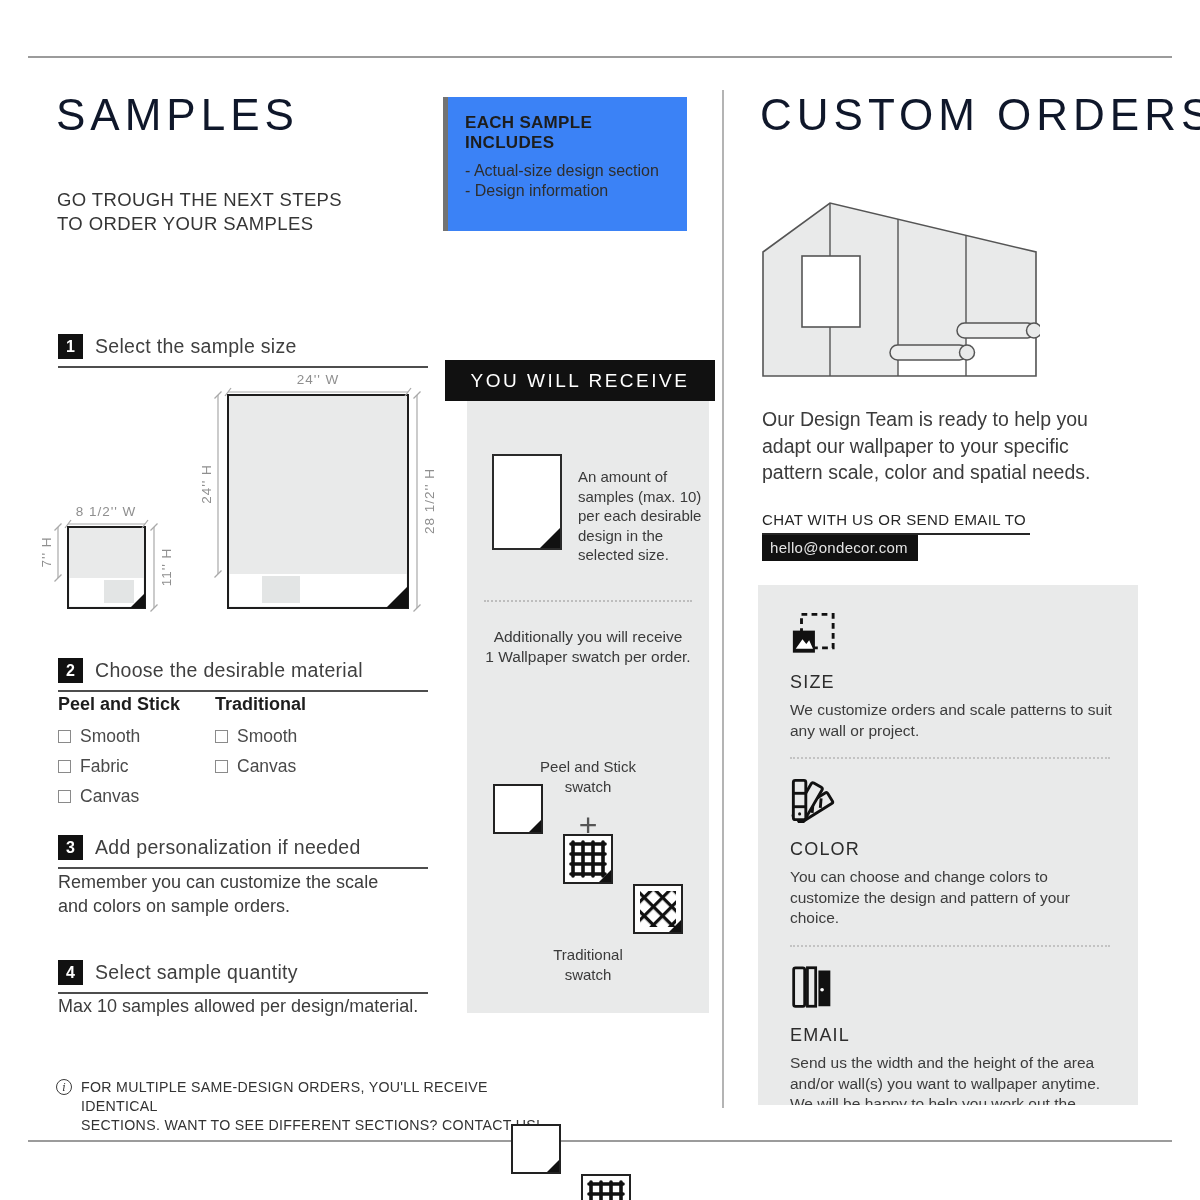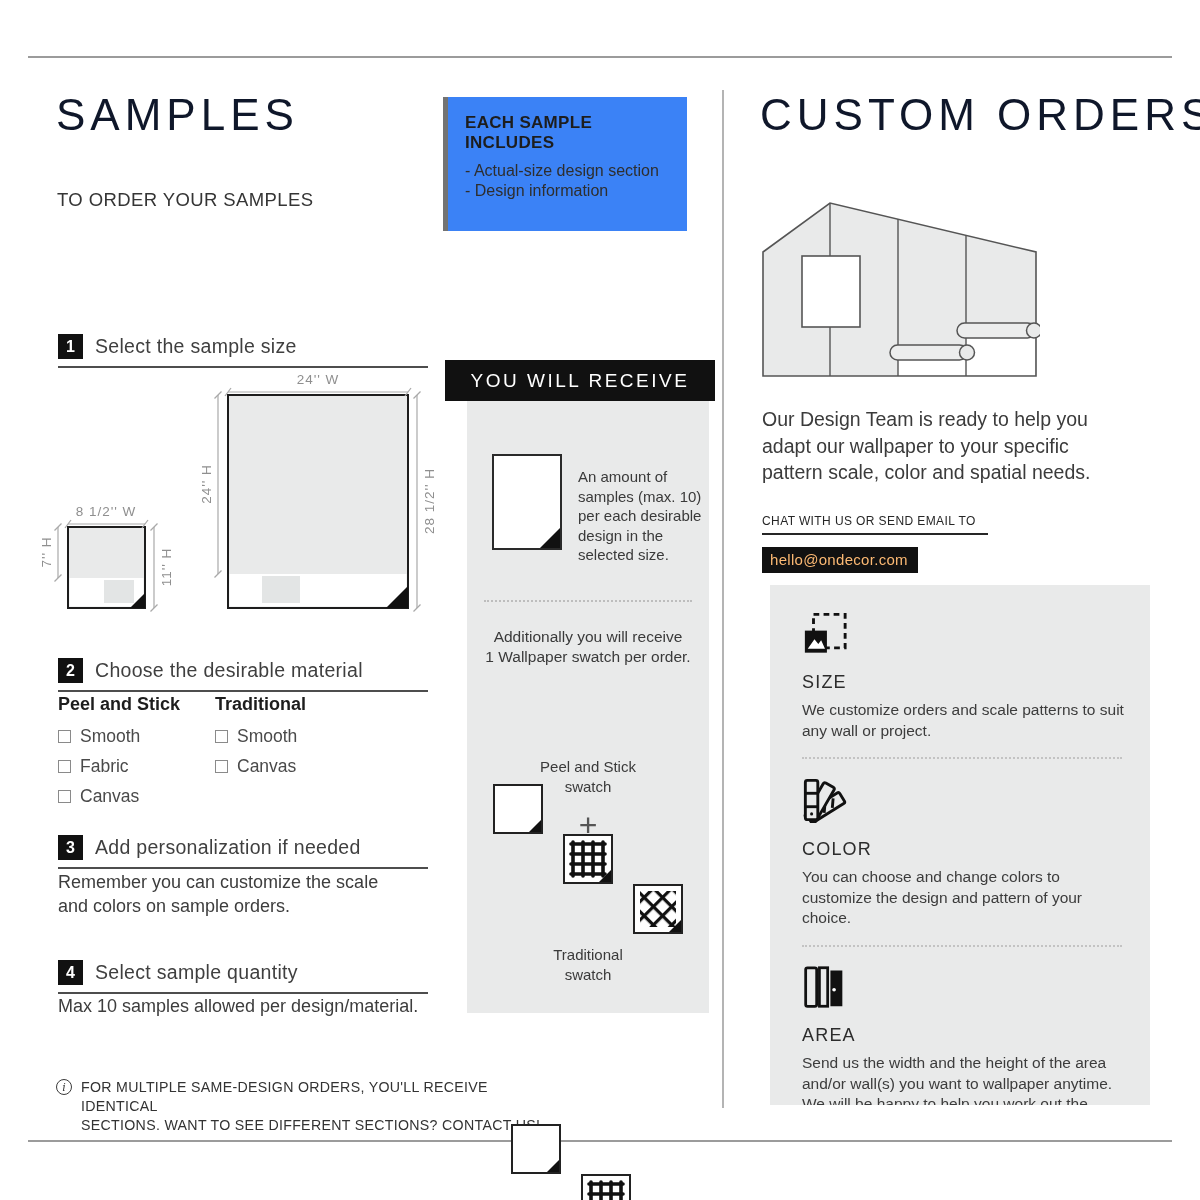--- a/index.html
+++ b/index.html
@@ -37,24 +37,24 @@
   .fold { position:absolute; right:0; bottom:0; background:#111;
           clip-path:polygon(100% 0, 100% 100%, 0 100%); }
 
   .swatch { position:relative; width:50px; height:50px; background:#fff; border:2px solid #222; }
   .center-text { text-align:center; }
   .small-note { font-size:15px; line-height:1.3; color:#3a3a3a; }
   .dotted { border-top:2px dotted #bdbdbd; }
   .plus-sign { font-size:32px; font-weight:300; color:#555; line-height:1; }
 
   .intro-text { font-size:19.5px; line-height:1.36; color:#3b3b3b; }
-  .chat-label { display:inline-block; font-size:12px; letter-spacing:0.4px; color:#262626;
+  .chat-label { display:inline-block; font-size:15px; letter-spacing:0.4px; color:#262626;
                 border-bottom:2px solid #262626; padding:0 4px 5px 0; min-width:226px; }
-  .email-chip { display:inline-block; background:#111; color:#fdba74; font-size:15px; letter-spacing:0.3px;
-                padding:4px 10px 5px 8px; cursor:pointer;margin-top:12px; }
+  .email-chip { display:inline-block; background:#111; color:#e5e5e5; font-size:15px; letter-spacing:0.3px;
+                padding:4px 10px 5px 8px; cursor:pointer; }
 
   .features-panel { background:#e9eaea; padding:26px 28px 0 32px; }
   .feature-title { font-size:18px; letter-spacing:1.2px; color:#2c2c2c; margin-bottom:7px; }
   .feature-text { font-size:15.5px; line-height:1.33; color:#3c3c3c; }
   .feature-icon { margin-bottom:12px; }
   .feature-divider { border-top:2px dotted #c3c3c3; margin:16px 0 18px; }
 
   .footer-note { display:flex; gap:9px; align-items:flex-start; }
   .info-icon { width:16px; height:16px; border:1.5px solid #3a3a3a; border-radius:50%; flex:0 0 auto;
                display:flex; align-items:center; justify-content:center; margin-top:1px;
@@ -68,20 +68,21 @@
 
 <div class="canvas">
 
   <div class="abs hrule" style="left:28px; top:56px; width:1144px;"></div>
   <div class="abs hrule" style="left:28px; top:1140px; width:1144px;"></div>
   <div class="abs vrule" style="left:722px; top:90px; height:1018px;"></div>
 
   <div class="abs big-title" style="left:56px; top:90px;">SAMPLES</div>
 
   <div class="abs" style="left:57px; top:188px;">
+    <div class="subtitle">GO TROUGH THE NEXT STEPS</div>
     <div class="subtitle">TO ORDER YOUR SAMPLES</div>
   </div>
 
   <div class="abs step-header" style="left:58px; top:334px; width:370px;">
     <div class="step-num">1</div>
     <div class="step-label">Select the sample size</div>
   </div>
 
   <div class="abs" style="left:40px; top:368px; width:400px; height:250px;">
     <svg width="400" height="250" viewBox="0 0 400 250">
@@ -291,21 +292,21 @@
     </svg>
   </div>
 
   <div class="abs intro-text" style="left:762px; top:406px; width:362px;">Our Design Team is ready to help you adapt our wallpaper to your specific pattern scale, color and spatial needs.</div>
 
   <div class="abs" style="left:762px; top:511px;">
     <span class="chat-label">CHAT WITH US OR SEND EMAIL TO</span><br>
     <span class="email-chip">hello@ondecor.com</span>
   </div>
 
-  <div class="abs features-panel" style="left:758px; top:585px; width:380px; height:520px; overflow:hidden;margin-left:12px;">
+  <div class="abs features-panel" style="left:758px; top:585px; width:380px; height:520px; overflow:hidden;">
 
     <div>
       <div class="feature-icon">
         <svg width="46" height="45" viewBox="0 0 48 46">
           <rect x="12" y="3" width="33" height="35" fill="none" stroke="#111" stroke-width="3" stroke-dasharray="6 4.5"></rect>
           <rect x="3" y="20" width="23" height="23" fill="#111"></rect>
           <path d="M6,39 L13,29 L17,34 L20,30 L24,39 Z" fill="#fff"></path>
         </svg>
       </div>
       <div class="feature-title">SIZE</div>
@@ -339,18 +340,18 @@
 
     <div>
       <div class="feature-icon">
         <svg width="44" height="44" viewBox="0 0 48 48">
           <rect x="4" y="3" width="12" height="42" rx="2" fill="none" stroke="#111" stroke-width="3"></rect>
           <rect x="19" y="3" width="9" height="42" fill="none" stroke="#111" stroke-width="3"></rect>
           <rect x="31" y="6" width="13" height="39" fill="#111"></rect>
           <circle cx="35" cy="27" r="2" fill="#fff"></circle>
         </svg>
       </div>
-      <div class="feature-title">AREA</div>
+      <div class="feature-title">EMAIL</div>
       <div class="feature-text" style="width:330px;">Send us the width and the height of the area and/or wall(s) you want to wallpaper anytime. We will be happy to help you work out the details of your customized order.</div>
     </div>
   </div>
 
 </div>
 
 </body></html>

